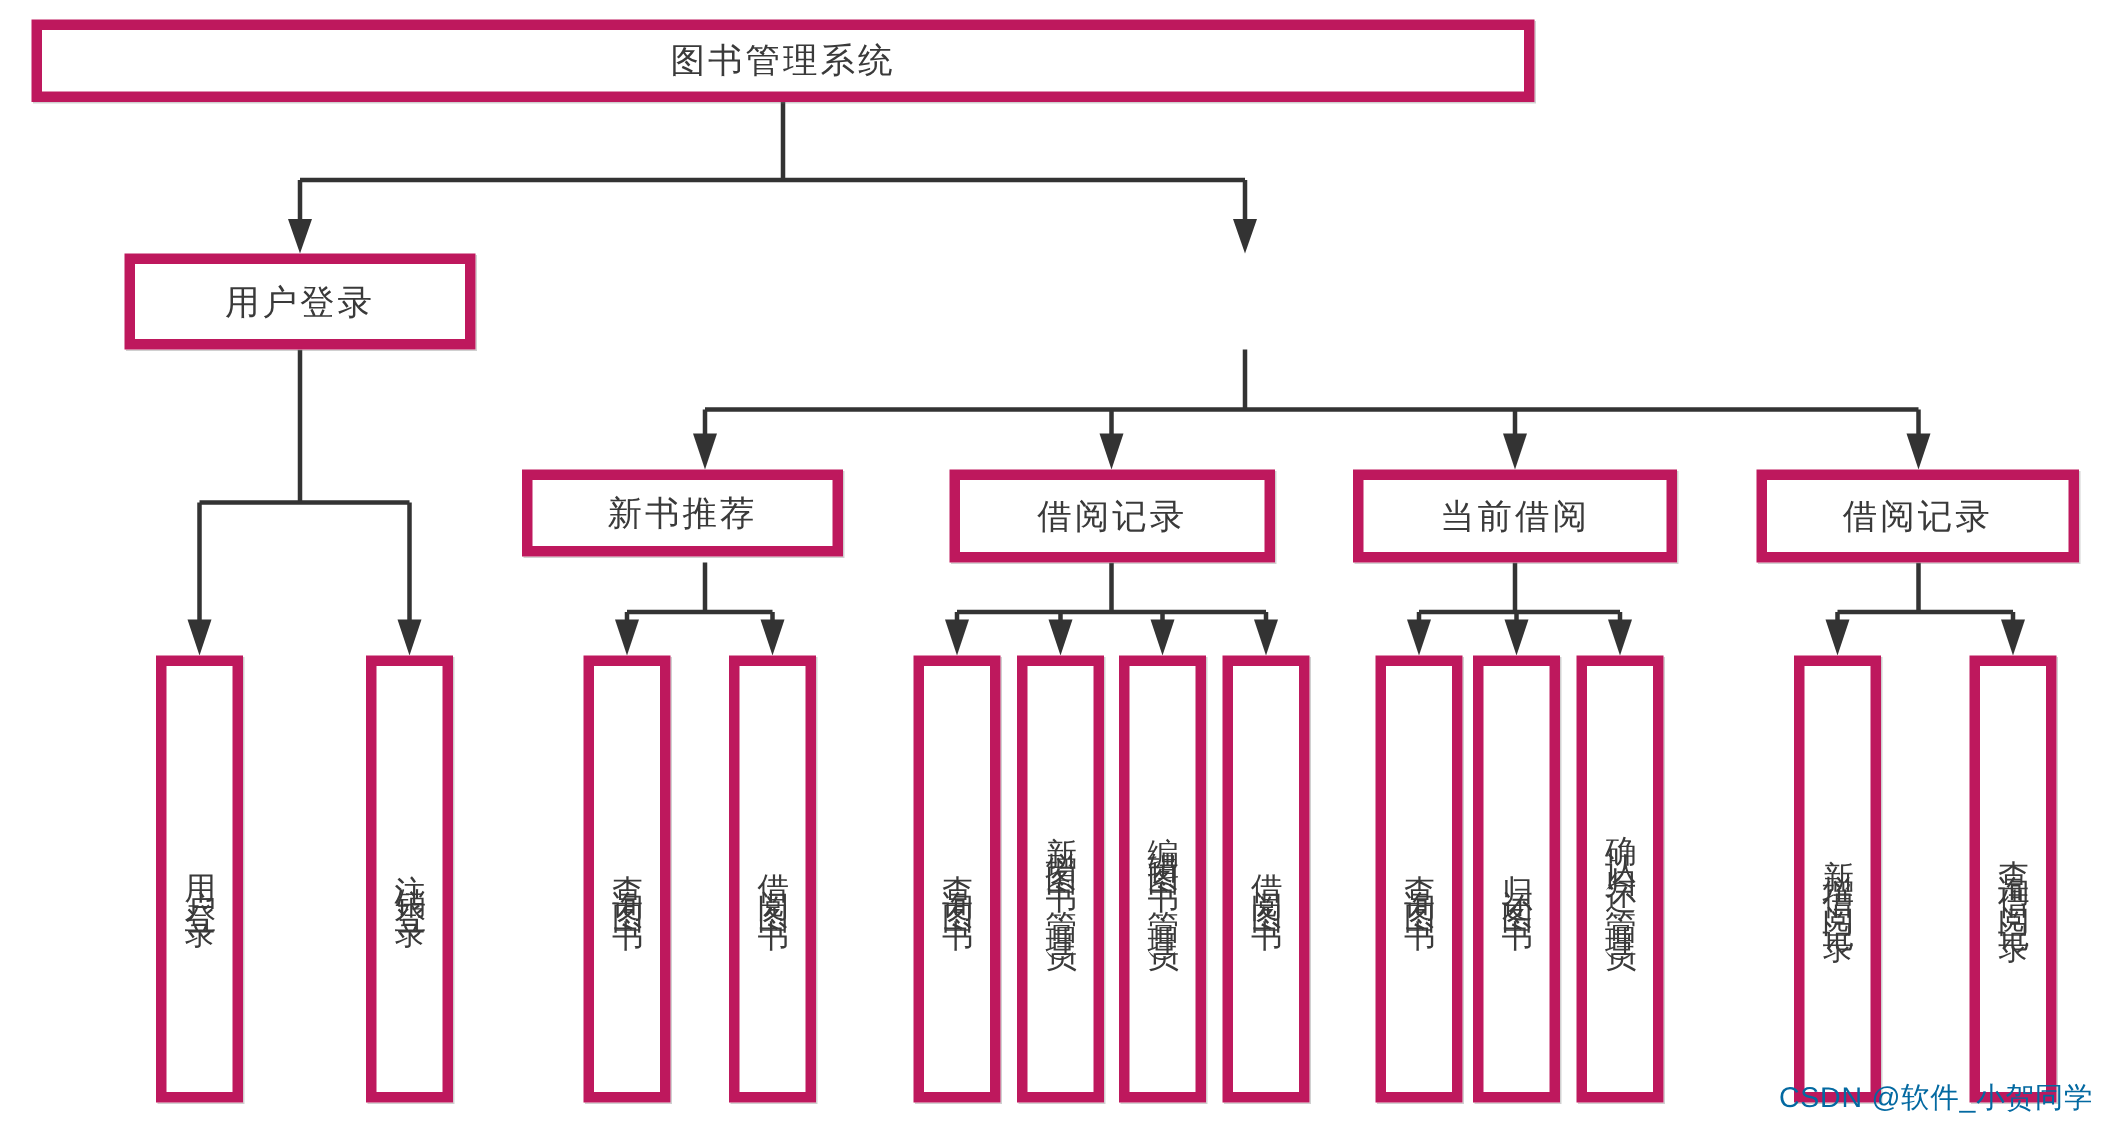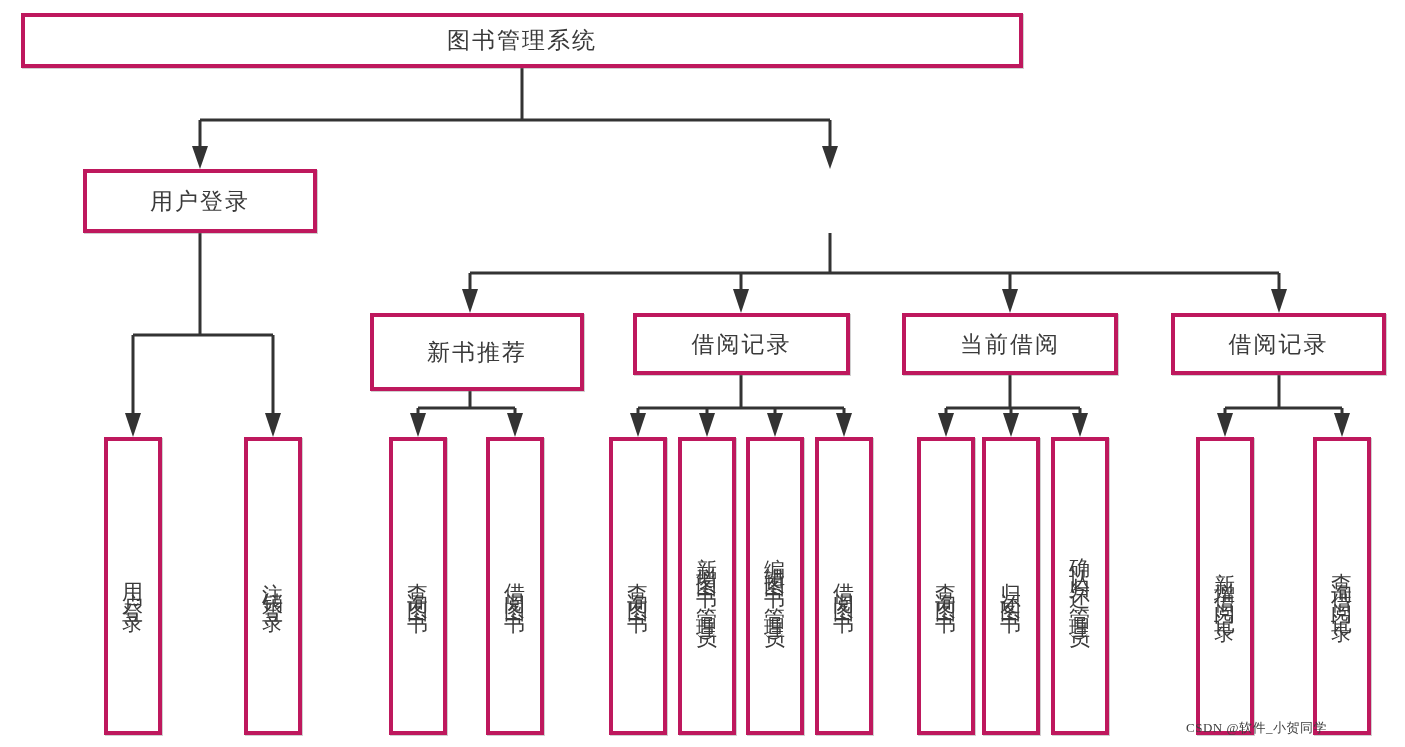--- a/index.html
+++ b/index.html
@@ -18,21 +18,21 @@
   #wires {
     position: absolute;
     left: 0; top: 0;
     width: 1405px;
     height: 747px;
   }
   .box {
     position: absolute;
     box-sizing: border-box;
     background: #ffffff;
-    border: 4px solid #be185d;
+    border: 7px solid #be185d;
     color: #3a3a3a;
     display: flex;
     align-items: center;
     justify-content: center;
     box-shadow: 1px 1px 0 rgba(120,120,120,0.35);
     z-index: 2;
   }
   .hbox {
     font-size: 23px;
     letter-spacing: 2px;
@@ -42,26 +42,25 @@
     writing-mode: vertical-rl;
     text-orientation: mixed;
     font-size: 21px;
     letter-spacing: 10px;
     line-height: 1;
   }
   #watermark {
     position: absolute;
     left: 1186px;
     top: 719px;
-    font-size: 13px;
+    font-size: 19px;
     letter-spacing: 0.5px;
-    color: #404040;
+    color: #0369a1;
     z-index: 5;
     white-space: nowrap;
-    font-family: Liberation Serif, serif;
   }
   .wire { stroke: #333333; stroke-width: 3; fill: none; }
   .head { fill: #333333; stroke: none; }
 </style>
 </head>
 <body>
 
 <div id="stage">
 
   <svg id="wires" viewBox="0 0 1405 747" xmlns="http://www.w3.org/2000/svg">
@@ -97,21 +96,21 @@
 
     <path class="wire" d="M1279 375 V408 M1225 408 H1342 M1225 408 V414 M1342 408 V414"></path>
     <polygon class="head" points="1217,413 1233,413 1225,437"></polygon>
     <polygon class="head" points="1334,413 1350,413 1342,437"></polygon>
   </svg>
 
   <div class="box hbox" style="left:21px; top:13px; width:1002px; height:55px">图书管理系统</div>
 
   <div class="box hbox" style="left:83px; top:169px; width:234px; height:64px">用户登录</div>
 
-  <div class="box hbox" style="left:370px; top:313px; width:214px; height:78px">新书推荐</div>
+  <div class="box hbox" style="left:348px; top:313px; width:214px; height:58px">新书推荐</div>
   <div class="box hbox" style="left:633px; top:313px; width:217px; height:62px">借阅记录</div>
   <div class="box hbox" style="left:902px; top:313px; width:216px; height:62px">当前借阅</div>
   <div class="box hbox" style="left:1171px; top:313px; width:215px; height:62px">借阅记录</div>
 
   <div class="box leaf" style="left:104px; top:437px; width:58px; height:298px">用户登录</div>
   <div class="box leaf" style="left:244px; top:437px; width:58px; height:298px">注销登录</div>
 
   <div class="box leaf" style="left:389px; top:437px; width:58px; height:298px">查询图书</div>
   <div class="box leaf" style="left:486px; top:437px; width:58px; height:298px">借阅图书</div>
 

